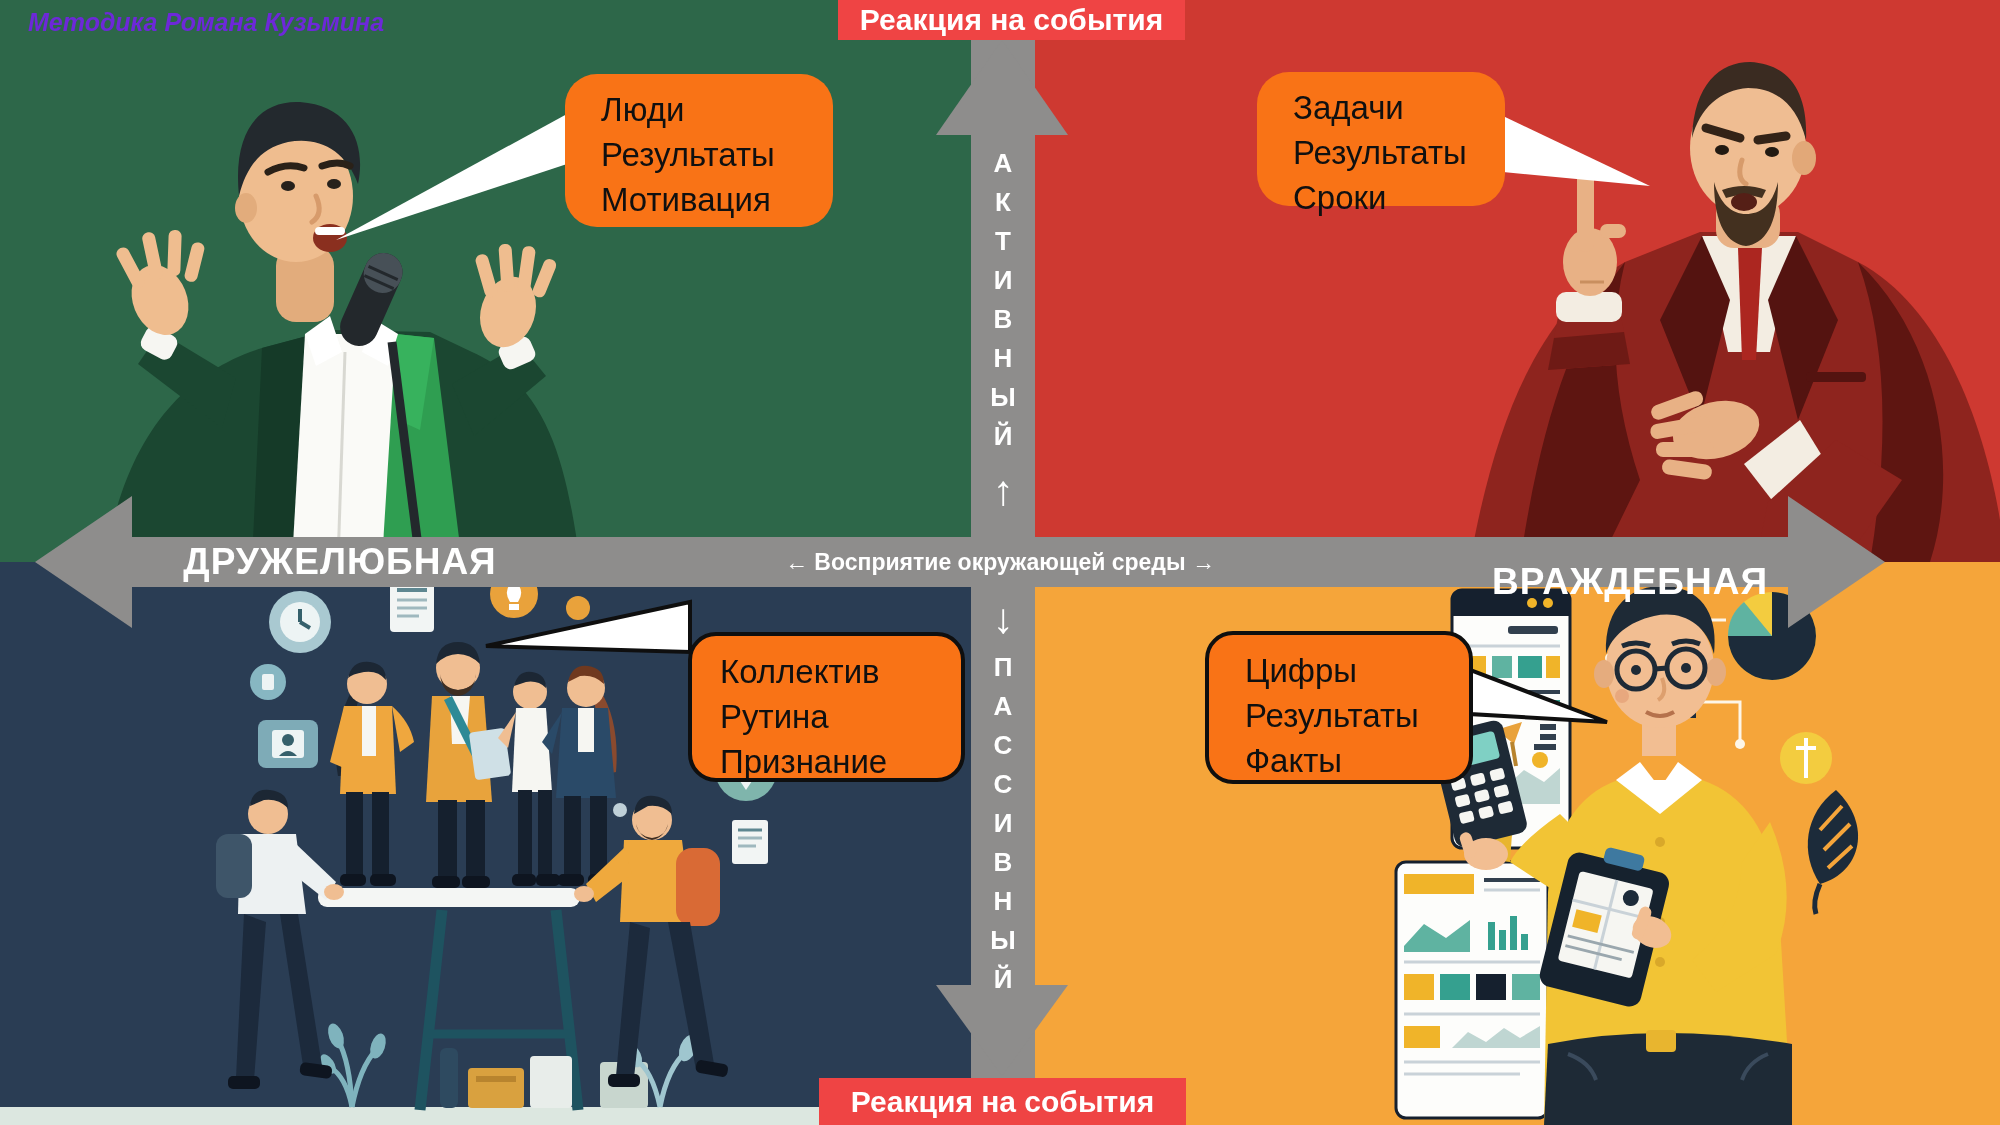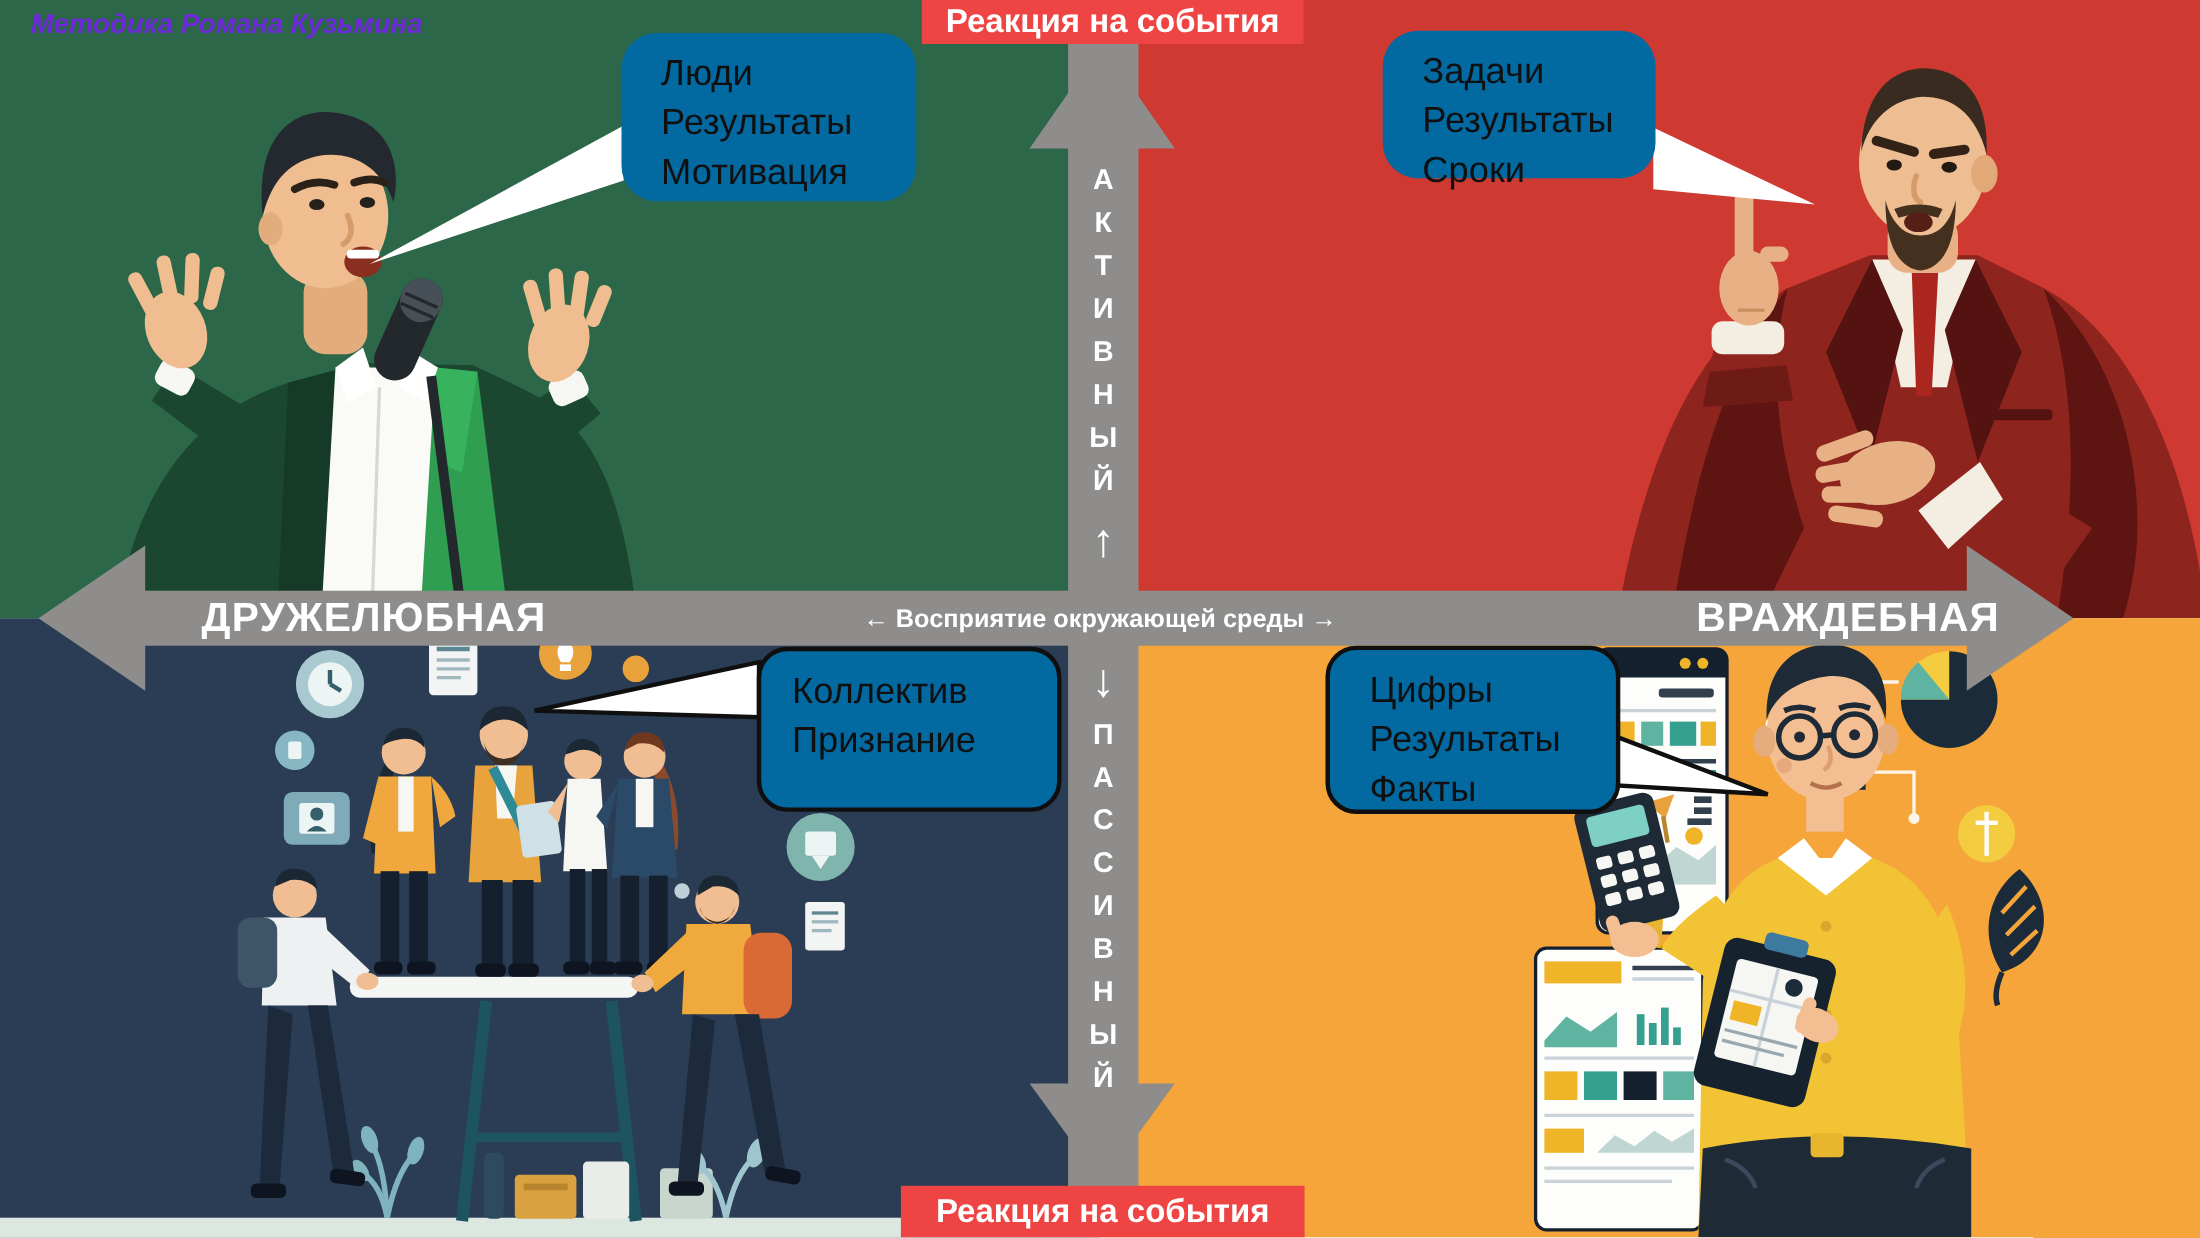--- a/index.html
+++ b/index.html
@@ -14,34 +14,34 @@
   .overlay{position:absolute;left:0;top:0;z-index:5;pointer-events:none;}
   .banner{position:absolute;background:#ef4444;color:#FFFFFF;display:flex;
           align-items:center;justify-content:center;font-size:30px;font-weight:600;z-index:6;}
   #banner-top{left:838px;top:0;width:347px;height:40px;}
   #banner-bottom{left:819px;top:1078px;width:367px;height:47px;}
   .h-axis-label{position:absolute;left:0;top:537px;width:2000px;height:50px;display:flex;
           align-items:center;justify-content:center;color:#FFFFFF;font-size:23px;font-weight:600;z-index:6;}
   .end-label{position:absolute;top:539px;width:400px;height:46px;display:flex;align-items:center;
           justify-content:center;color:#FFFFFF;font-size:37px;font-weight:700;z-index:6;letter-spacing:1px;}
   #end-left{left:140px;}
-  #end-right{left:1480px;}
+  #end-right{left:1430px;margin-top:20px;}
   .vword{position:absolute;left:971px;width:64px;display:flex;justify-content:center;z-index:6;}
   .vword span{writing-mode:vertical-rl;text-orientation:upright;letter-spacing:9px;line-height:1;
           color:#FFFFFF;font-size:26px;font-weight:600;}
   #vword-active{top:148px;}
   #vword-passive{top:652px;}
   .vglyph{position:absolute;left:971px;width:64px;text-align:center;color:#FFFFFF;
           font-size:42px;font-weight:600;z-index:6;line-height:1;}
   #vglyph-up{top:470px;}
   #vglyph-down{top:598px;}
   .credit{position:absolute;left:28px;top:8px;color:#6d28d9;font-size:25px;font-style:italic;
           font-weight:600;z-index:6;}
-  .bubble{position:absolute;background:#0369a1;border-radius:32px;z-index:7;
-          padding:13px 18px 0 36px;box-sizing:border-box;}
+  .bubble{position:absolute;background:#f97316;border-radius:32px;z-index:7;
+          padding:13px 18px 0 36px;box-sizing:border-box;margin-top:44px;}
   .bubble .ln{font-size:33px;line-height:45px;color:#101010;white-space:nowrap;}
   .bubble.bordered{border:4px solid #0F0F0F;border-radius:28px;}
   #bubble-tl{left:565px;top:30px;width:268px;height:153px;}
   #bubble-tr{left:1257px;top:28px;width:248px;height:134px;}
   #bubble-bl{left:688px;top:588px;width:277px;height:150px;padding-left:28px;}
   #bubble-br{left:1205px;top:587px;width:268px;height:153px;}
 </style>
 </head>
 <body>
 
@@ -459,20 +459,21 @@
     <div class="ln">Результаты</div>
     <div class="ln">Мотивация</div>
   </div>
   <div class="bubble" id="bubble-tr">
     <div class="ln">Задачи</div>
     <div class="ln">Результаты</div>
     <div class="ln">Сроки</div>
   </div>
   <div class="bubble bordered" id="bubble-bl">
     <div class="ln">Коллектив</div>
+    <div class="ln">Рутина</div>
     <div class="ln">Признание</div>
   </div>
   <div class="bubble bordered" id="bubble-br">
     <div class="ln">Цифры</div>
     <div class="ln">Результаты</div>
     <div class="ln">Факты</div>
   </div>
 
 </div>
 

